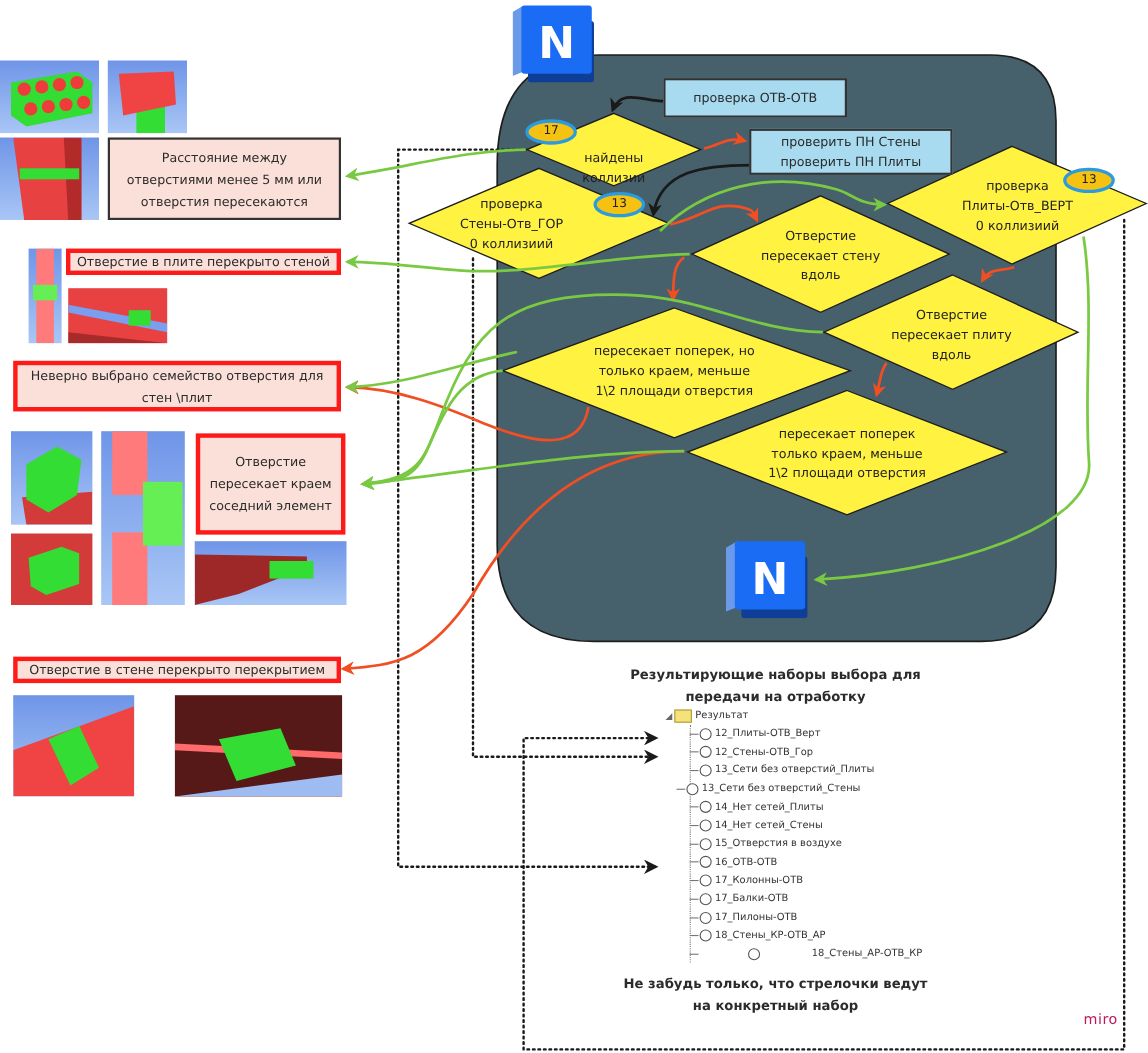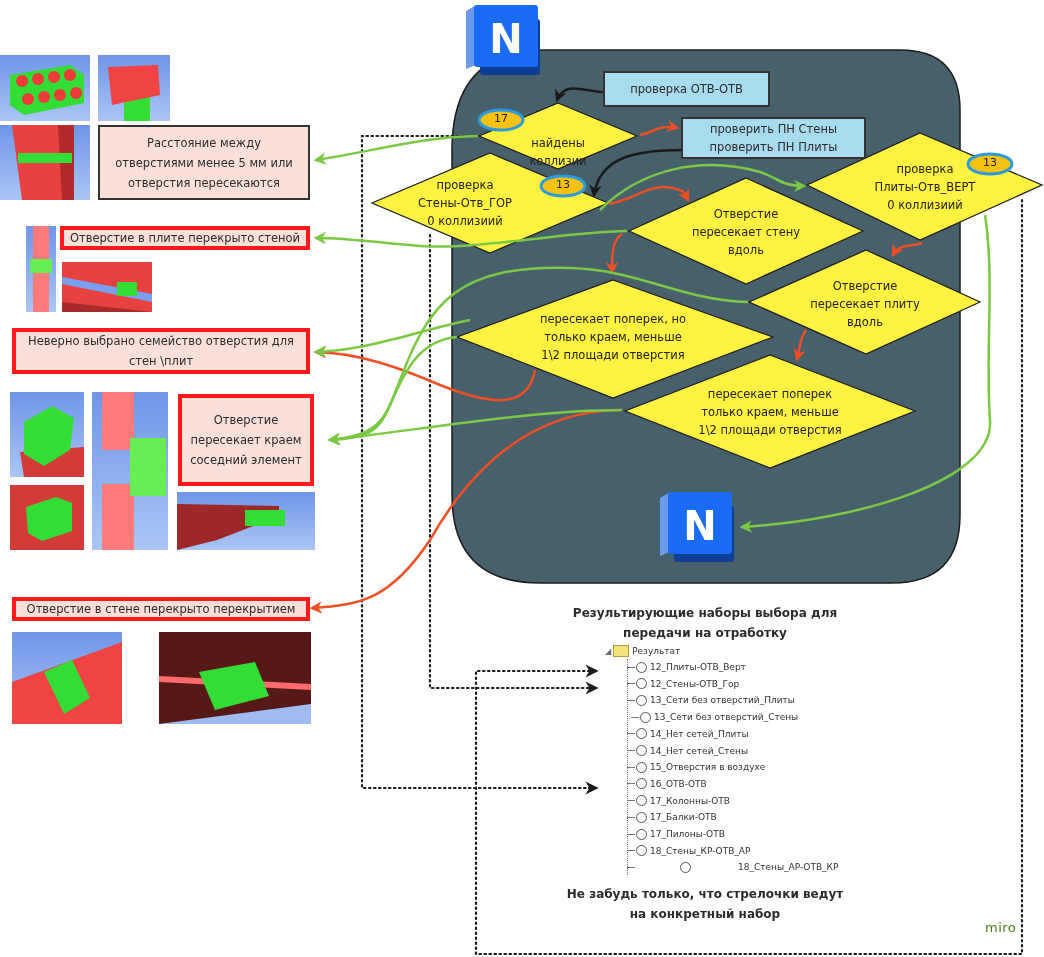--- a/index.html
+++ b/index.html
@@ -8,21 +8,21 @@
   svg.layer{position:absolute;left:0;top:0;}
   .note{position:absolute;display:flex;align-items:center;justify-content:center;text-align:center;font-size:11.5px;line-height:20px;color:#2b2b2b;background:#fbe0da;box-sizing:border-box;}
   .note.dark{border:2px solid #333;}
   .note.red{border:4px solid #ff1a1a;}
   .bluebox{position:absolute;background:#a8daf0;border:2px solid #333;box-sizing:border-box;display:flex;align-items:center;justify-content:center;text-align:center;font-size:11.5px;line-height:20px;color:#2b2b2b;}
   .thumb{position:absolute;overflow:hidden;background:linear-gradient(#6f95e8,#a9c6f5);}
   .tree{position:absolute;left:605px;top:643px;font-size:9px;color:#333;}
   .tree .row{position:absolute;left:0;height:16px;display:flex;align-items:center;white-space:nowrap;}
   .tree .circ{width:11px;height:11px;border:1px solid #555;border-radius:50%;box-sizing:border-box;margin-right:3px;background:#fff;}
   .caption{position:absolute;text-align:center;font-size:12px;line-height:20px;color:#2b2b2b;font-weight:bold;}
-  .miro{position:absolute;left:985px;top:920px;font-size:13px;color:#4d7c0f;letter-spacing:0.5px;}
+  .miro{position:absolute;left:985px;top:920px;font-size:13px;color:#be185d;letter-spacing:0.5px;}
 </style>
 </head>
 <body>
 
 <svg class="layer" width="1044" height="957" viewBox="0 0 1044 957">
   <defs>
     <marker id="mBlack" viewBox="0 0 10 10" refX="8" refY="5" markerWidth="5" markerHeight="5" orient="auto">
         <path d="M0,0 L10,5 L0,10 L3,5 z" fill="#1a1a1a"></path>
       </marker>
     <marker id="mGreen" viewBox="0 0 10 10" refX="8" refY="5" markerWidth="5" markerHeight="5" orient="auto">
@@ -267,21 +267,21 @@
       <div class="row" style="top: 32.7px; left: 22px;">
         <span style="display: inline-block; width: 8px; border-top: 1px solid rgb(119, 119, 119); margin-right: 1px;"></span>
         <span class="circ"></span>
         <span>12_Стены-ОТВ_Гор</span>
       </div>
       <div class="row" style="top: 49.4px; left: 22px;">
         <span style="display: inline-block; width: 8px; border-top: 1px solid rgb(119, 119, 119); margin-right: 1px;"></span>
         <span class="circ"></span>
         <span>13_Сети без отверстий_Плиты</span>
       </div>
-      <div class="row" style="top: 66.1px; left: 26px;">
+      <div class="row" style="top: 66.1px; left: 10px;">
         <span style="display: inline-block; width: 8px; border-top: 1px solid rgb(119, 119, 119); margin-right: 1px;"></span>
         <span class="circ"></span>
         <span>13_Сети без отверстий_Стены</span>
       </div>
       <div class="row" style="top: 82.8px; left: 22px;">
         <span style="display: inline-block; width: 8px; border-top: 1px solid rgb(119, 119, 119); margin-right: 1px;"></span>
         <span class="circ"></span>
         <span>14_Нет сетей_Плиты</span>
       </div>
       <div class="row" style="top: 99.5px; left: 22px;">

